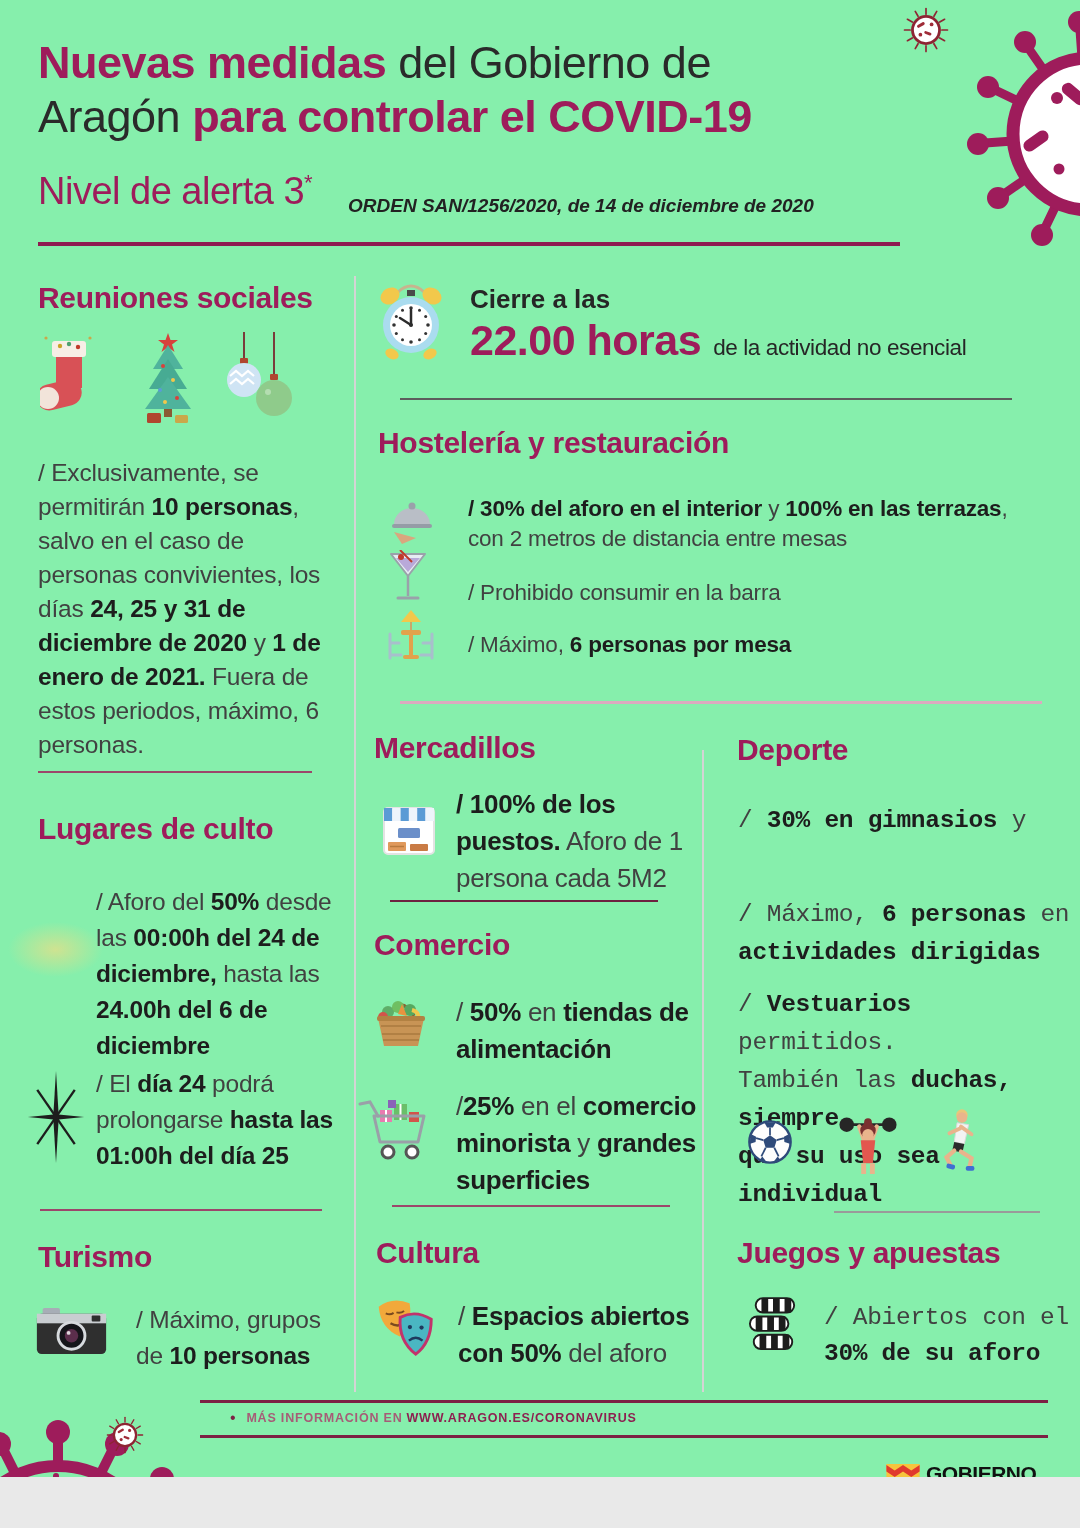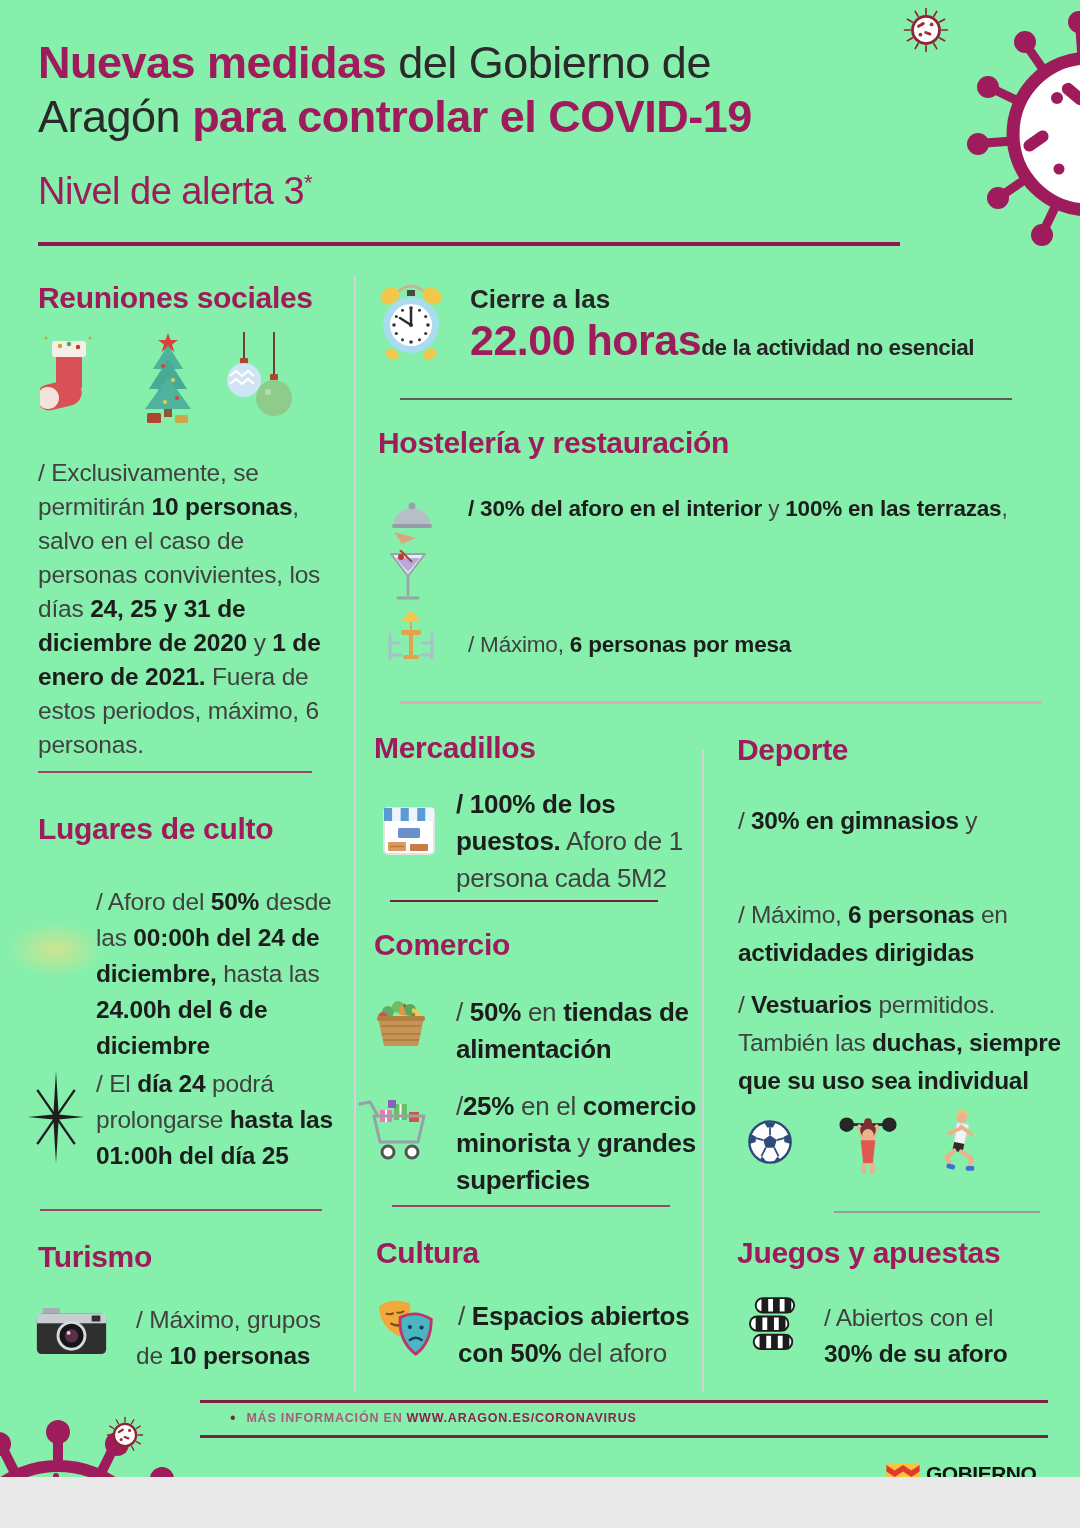--- a/index.html
+++ b/index.html
@@ -12,42 +12,43 @@
   .sec-h{font-weight:700;color:#9e1c5b;font-size:30px;letter-spacing:-0.3px;}
   .divider{position:absolute;}
   .title{font-size:45px;line-height:54px;color:#2a2a2a;letter-spacing:-0.5px;}
   .title .b{font-weight:700;}
   .alert{font-size:38px;color:#9e1c5b;letter-spacing:-0.5px;}
   .alert sup{font-size:22px;}
   .order{font-size:19px;font-style:italic;font-weight:700;color:#222;}
   .body-left{font-size:24.5px;line-height:34px;letter-spacing:-0.2px;}
   .body-left2{font-size:24.5px;line-height:36px;letter-spacing:-0.2px;}
   .body-mid{font-size:26px;line-height:37px;letter-spacing:-0.3px;}
-  .body-right{font-size:24.5px;line-height:38px;letter-spacing:-0.3px;}
+  .body-right{font-size:24.5px;line-height:38px;letter-spacing:-0.3px;font-family:Liberation Mono, monospace;}
   .body-host{font-size:22.5px;line-height:30px;letter-spacing:-0.2px;}
   .closure-intro{font-size:26px;font-weight:700;color:#262626;}
   .closure-line2{display:flex;align-items:baseline;}
   .closure-time{font-size:43px;font-weight:700;color:#9e1c5b;letter-spacing:-0.5px;}
-  .closure-detail{font-size:22.5px;font-weight:700;color:#262626;margin-left:0;letter-spacing:-0.4px;}
+  .closure-detail{font-size:22.5px;font-weight:400;color:#262626;margin-left:12px;letter-spacing:-0.4px;}
   .footer-info{display:flex;align-items:center;font-size:12.5px;letter-spacing:0.8px;}
   .footer-bullet{color:#7c2144;font-size:16px;margin-right:10px;}
   .footer-prefix{color:#a65c77;font-weight:700;}
   .footer-link{color:#8d2050;font-weight:700;margin-left:4px;}
   .logo-text{font-size:21px;line-height:22px;font-weight:700;color:#111;letter-spacing:-0.5px;}
   .glow{background:radial-gradient(closest-side,rgba(246,220,130,0.65),rgba(246,220,130,0));}
 </style>
 </head>
 <body>
 
 <div class="page">
 
   <div class="abs title rt" style="left:38px;top:36px;width:870px;"><span class="b accent">Nuevas medidas</span><span> del Gobierno de</span><br><span>Aragón </span><span class="b accent">para controlar el COVID-19</span></div>
   <div class="abs alert" style="left:38px;top:170px;">
     <span>Nivel de alerta 3</span><sup>*</sup>
   </div>
+  <div class="abs order" style="left:348px;top:195px;">ORDEN SAN/1256/2020, de 14 de diciembre de 2020</div>
   <div class="divider" style="left:38px;top:242px;width:862px;height:4px;background:#8e1b50;"></div>
 
   <svg class="abs" style="left:898px;top:2px;" width="56" height="56" viewBox="0 0 60 60">
     <circle cx="30" cy="30" r="14.5" fill="#fff" stroke="#8e2433" stroke-width="3"></circle>
     <g stroke="#8e2433" stroke-width="1.8" stroke-linecap="round">
       <line x1="47" y1="30" x2="53" y2="30"></line>
         <line x1="44.7" y1="21.5" x2="49.9" y2="18.5"></line>
       <line x1="38.5" y1="15.3" x2="41.5" y2="10.1"></line>
         <line x1="30" y1="13" x2="30" y2="7"></line>
       <line x1="21.5" y1="15.3" x2="18.5" y2="10.1"></line>
@@ -220,30 +221,31 @@
   <div class="divider" style="left:400px;top:398px;width:612px;height:2px;background:#5c5c5c;"></div>
 
   <div class="abs sec-h" style="left:378px;top:426px;">Hostelería y restauración</div>
 
   <svg class="abs" style="left:390px;top:494px;" width="44" height="50" viewBox="0 0 44 50">
     <polygon points="4,38 26,44 12,50" fill="#d9a77e"></polygon>
     <path d="M4 30 a18 16 0 0 1 36 0 z" fill="#b9bec6"></path>
     <circle cx="22" cy="12" r="3.5" fill="#9aa1aa"></circle>
     <rect x="2" y="30" width="40" height="4" rx="2" fill="#959ca6"></rect>
   </svg>
-  <div class="abs rt body-host" style="left:468px;top:494px;"><span class="b">/ 30% del aforo en el interior</span><span> y </span><span class="b">100% en las terrazas</span><span>,</span><br></div>
+  <div class="abs rt body-host" style="left:468px;top:494px;"><span class="b">/ 30% del aforo en el interior</span><span> y </span><span class="b">100% en las terrazas</span><span>,</span><br><span>con 2 metros de distancia entre mesas</span></div>
 
   <svg class="abs" style="left:388px;top:550px;" width="40" height="56" viewBox="0 0 40 56">
     <polygon points="3,4 37,4 20,26" fill="#e7ecf3" stroke="#9aa1aa" stroke-width="2" stroke-linejoin="round"></polygon>
     <polygon points="8,8 32,8 20,22" fill="#b9a9d9"></polygon>
     <line x1="12" y1="0" x2="24" y2="12" stroke="#c0392b" stroke-width="2"></line>
     <circle cx="13" cy="7" r="3" fill="#c0392b"></circle>
     <line x1="20" y1="26" x2="20" y2="46" stroke="#9aa1aa" stroke-width="2.5"></line>
     <line x1="10" y1="48" x2="30" y2="48" stroke="#9aa1aa" stroke-width="3" stroke-linecap="round"></line>
   </svg>
+  <div class="abs rt body-host" style="left:468px;top:578px;"><span>/ Prohibido consumir en la barra</span></div>
 
   <svg class="abs" style="left:382px;top:610px;" width="58" height="58" viewBox="0 0 58 58">
     <polygon points="29,0 19,12 39,12" fill="#f2c84b"></polygon>
     <line x1="29" y1="12" x2="29" y2="20" stroke="#c8a96a" stroke-width="2"></line>
     <rect x="19" y="20" width="20" height="5" rx="2" fill="#e2a24c"></rect>
     <rect x="27" y="25" width="4" height="20" fill="#e2a24c"></rect>
     <rect x="21" y="45" width="16" height="4" rx="2" fill="#e2a24c"></rect>
     <g stroke="#a8bfcc" stroke-width="3" stroke-linecap="round" fill="none">
       <path d="M8 24 v24 M8 33 h9 M8 45 h11"></path>
       <path d="M50 24 v24 M50 33 h-9 M50 45 h-11"></path>

